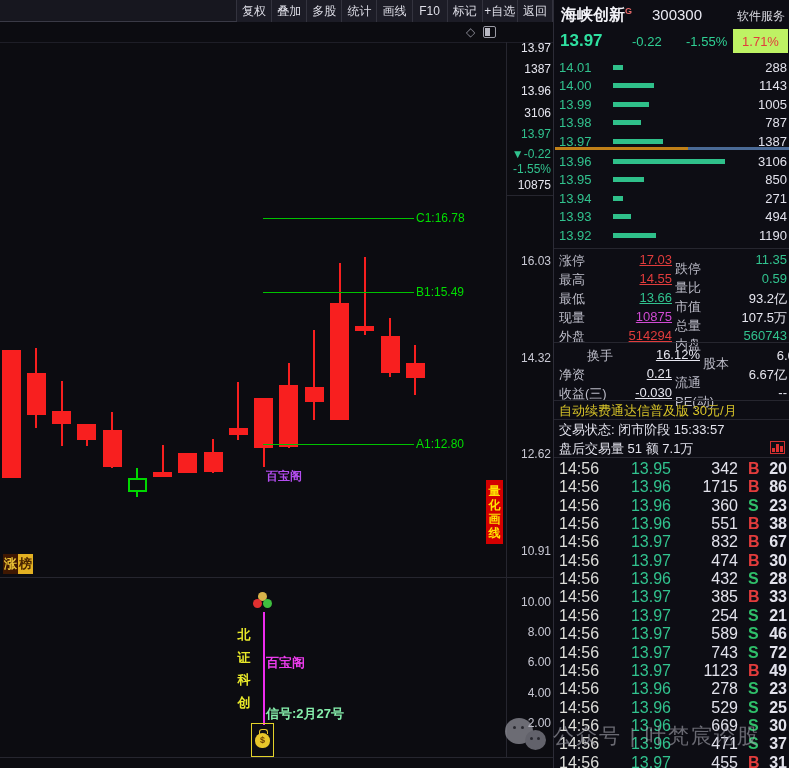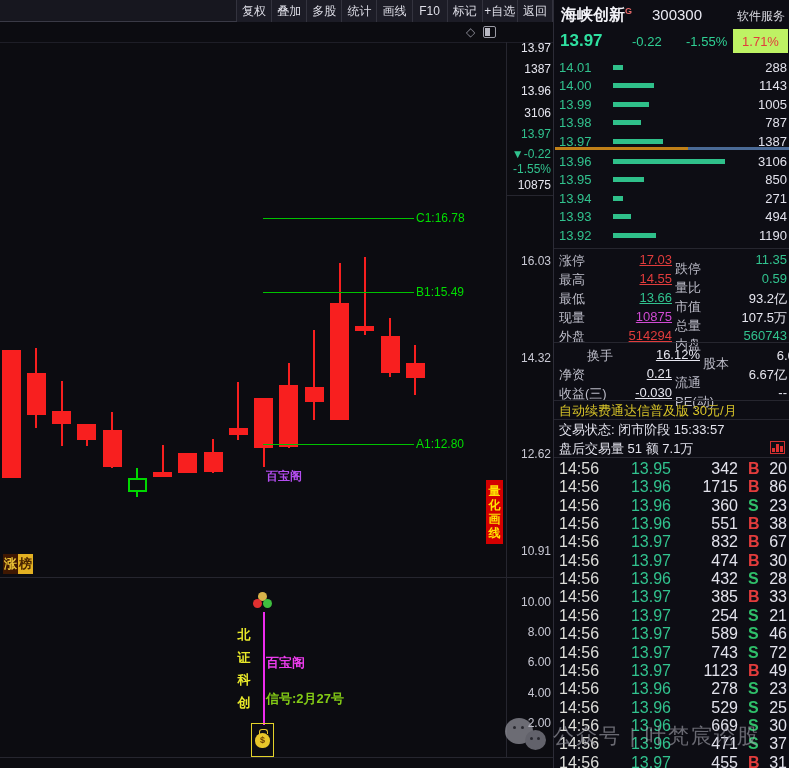--- a/index.html
+++ b/index.html
@@ -42,21 +42,21 @@
 
   
   .sig-line { position:absolute; left:263px; top:612px; width:2px; height:113px; background:#ee2cee; }
   .balloons { position:absolute; left:252px; top:592px; width:22px; height:20px; }
   .balloons i { position:absolute; width:9px; height:9px; border-radius:50%; }
   .balloons .b1 { left:6px; top:0; background:#d8b34a; }
   .balloons .b2 { left:1px; top:7px; background:#e03030; }
   .balloons .b3 { left:11px; top:7px; background:#3fbf3f; }
   .vtext { position:absolute; left:236px; top:624px; width:16px; color:#e9e92a; font-size:13px; font-weight:bold; text-align:center; line-height:22.5px; }
   .lbl-baobao-sub { position:absolute; left:266px; top:654px; font-size:13px; font-weight:bold; color:#ee3cee; }
-  .lbl-signal { position:absolute; left:266px; top:690px; font-size:13px; font-weight:bold; color:#84cc16; }
+  .lbl-signal { position:absolute; left:266px; top:705px; font-size:13px; font-weight:bold; color:#86efac; }
   .moneybox { position:absolute; left:251px; top:723px; width:23px; height:34px; border:1px solid #e3d22a; display:flex; align-items:center; justify-content:center; }
   .moneybag { width:15px; height:15px; background:#e8c62a; border-radius:50% 50% 46% 46%; position:relative; display:flex; align-items:center; justify-content:center; font-size:9px; font-weight:bold; color:#6b3d00; }
   .moneybag::before { content:""; position:absolute; top:-4px; left:4px; width:7px; height:4px; border:1.5px solid #e8c62a; border-bottom:none; border-radius:3px 3px 0 0; background:transparent; }
 
   
   .rp { position:absolute; left:553px; top:0; width:236px; height:768px; background:#0d0d14; border-left:1px solid #2c2c37; font-size:13px; }
   .rp-hline { position:absolute; left:0; width:236px; height:1px; background:#26262f; }
   .rp-header { position:absolute; left:0; top:0; width:236px; height:28px; }
   .stock-name { position:absolute; left:7px; top:5px; font-size:16px; font-weight:bold; color:#f2f2f7; }
   .stock-marker { font-size:9px; color:#e86a6a; vertical-align:super; font-weight:bold; }
@@ -88,21 +88,21 @@
   .status1 { position:absolute; left:5px; top:421px; font-size:13px; color:#e2e2ec; }
   .status2 { position:absolute; left:5px; top:440px; font-size:13px; color:#e2e2ec; }
   .hist-icon { position:absolute; right:4px; top:441px; width:15px; height:13px; border:1px solid #d03030; display:flex; align-items:flex-end; gap:1px; padding:1px; }
   .hist-icon i { width:3px; background:#e03030; }
 
   .tick-row { position:absolute; left:0; width:236px; height:18.35px; font-size:16px; }
   .tk-t { position:absolute; left:5px; top:2px; color:#dededa; }
   .tk-p { position:absolute; left:60px; width:57px; top:2px; text-align:right; color:#31c28e; }
   .tk-v { position:absolute; left:120px; width:64px; top:2px; text-align:right; color:#e2e2ec; }
   .tk-bs { position:absolute; left:194px; top:2px; font-weight:bold; }
-  .tk-n { position:absolute; right:3px; top:2px; color:#e2e2ec; }
+  .tk-n { position:absolute; right:3px; top:2px; color:#e2e2ec;font-weight:bold; }
   .bs-B { color:#e23c3c; } .bs-S { color:#2fbf6a; }
 
   
   .watermark { position:absolute; left:505px; top:716px; display:flex; align-items:center; gap:6px; z-index:50; opacity:.62; pointer-events:none; }
   .wm-icon { position:relative; width:42px; height:40px; }
   .wm-icon .big { position:absolute; left:0; top:2px; width:28px; height:26px; background:#a8a8b2; border-radius:50% 50% 48% 48%; }
   .wm-icon .small { position:absolute; left:20px; top:14px; width:21px; height:20px; background:#9898a2; border-radius:50%; }
   .wm-icon .e { position:absolute; width:3px; height:3px; border-radius:50%; background:#3a3a42; }
   .wm-text { font-size:21px; color:#a2a2ac; letter-spacing:2px; white-space:nowrap; }
 </style>

